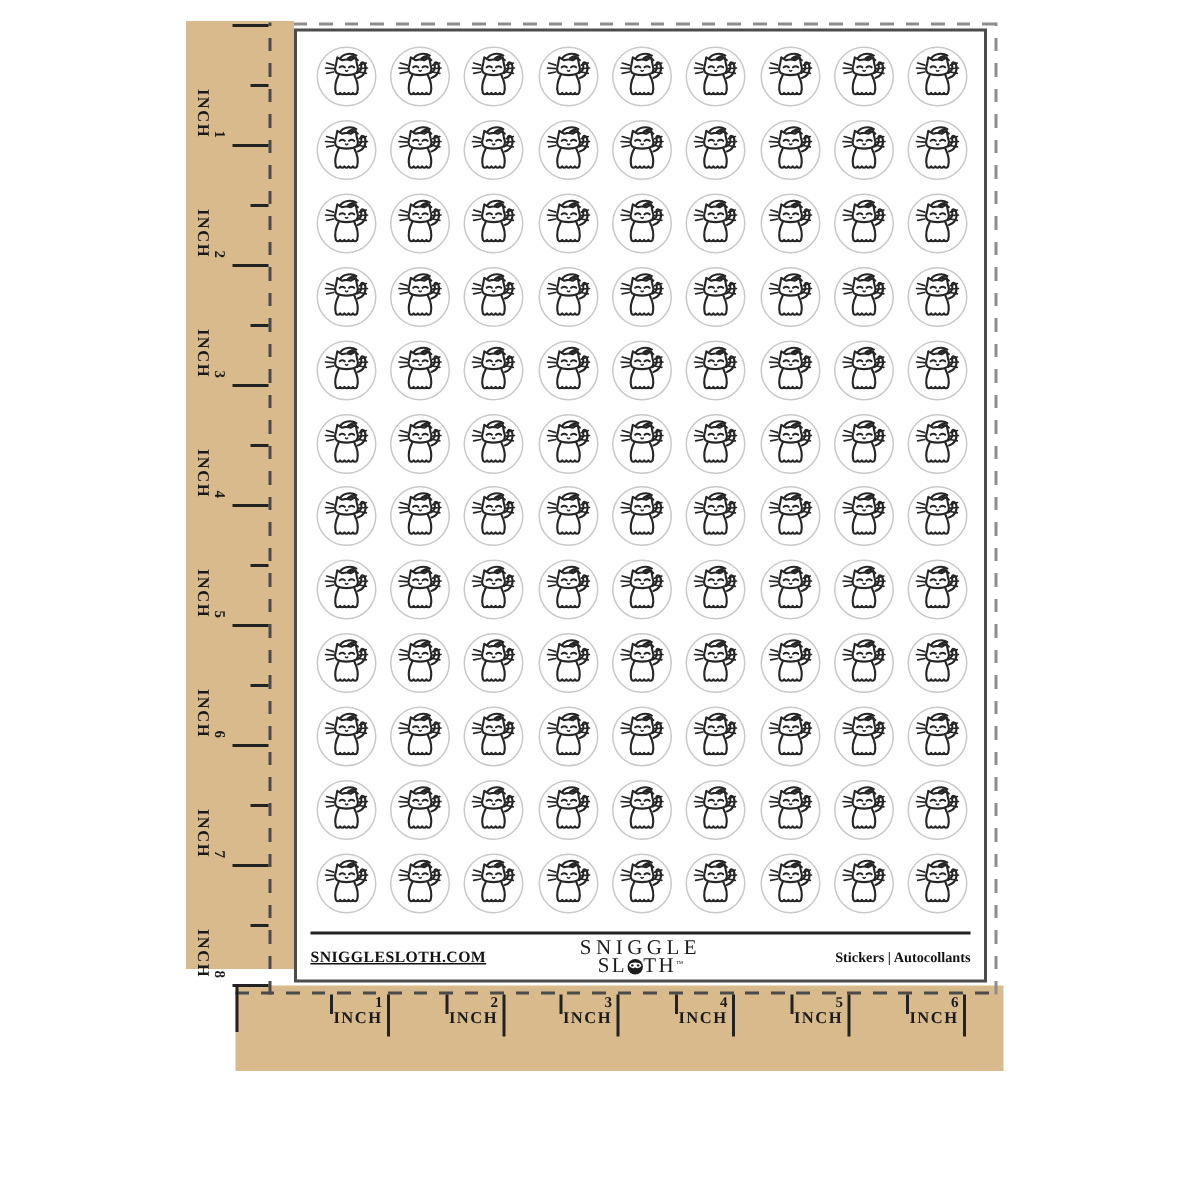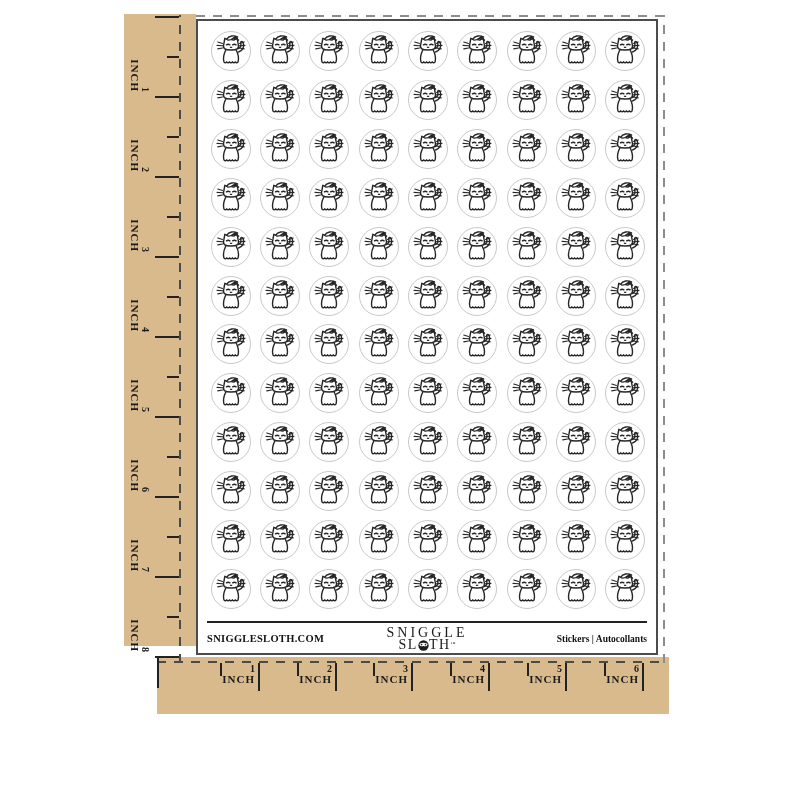--- a/index.html
+++ b/index.html
@@ -29,21 +29,21 @@
   .grid  { position:absolute; left:8px; top:6px; width:444px; height:586px;
            display:grid; grid-template-columns:repeat(9,1fr); grid-template-rows:repeat(12,1fr);
            place-items:center; }
   .sticker { width:40px; height:40px; border:1px solid #c9c9c9; border-radius:50%;
              background:#ffffff; display:flex; align-items:center; justify-content:center; }
   .sticker svg { width:34px; height:34px; }
 
   
   .sheet-footer { position:absolute; left:9px; right:9px; top:600px; border-top:2px solid #222;
                   display:flex; align-items:center; padding-top:4px; }
-  .f-left  { flex:1; text-align:left;  font-size:10.5px; font-weight:700; color:#111; letter-spacing:.3px; }
+  .f-left  { flex:1; text-align:left;  font-size:10.5px; font-weight:700; color:#111; letter-spacing:.3px;text-decoration:underline; }
   .f-right { flex:1; text-align:right; font-size:9.5px;  font-weight:700; color:#111; }
   .f-center{ flex:0 0 auto; text-align:center; color:#1c1c1c; line-height:11px; }
   .logo-line1 { font-size:14px; letter-spacing:3px; display:block; }
   .logo-line2 { font-size:14px; letter-spacing:1.5px; display:block; white-space:nowrap; }
   .logo-line2 svg { width:11px; height:11px; vertical-align:-1.5px; }
   .logo-tm { font-size:5px; vertical-align:4px; letter-spacing:0; }
 
   
   .tick-h { position:absolute; height:2px; background:#222; }  
   .tick-v { position:absolute; width:2px;  background:#222; }  

